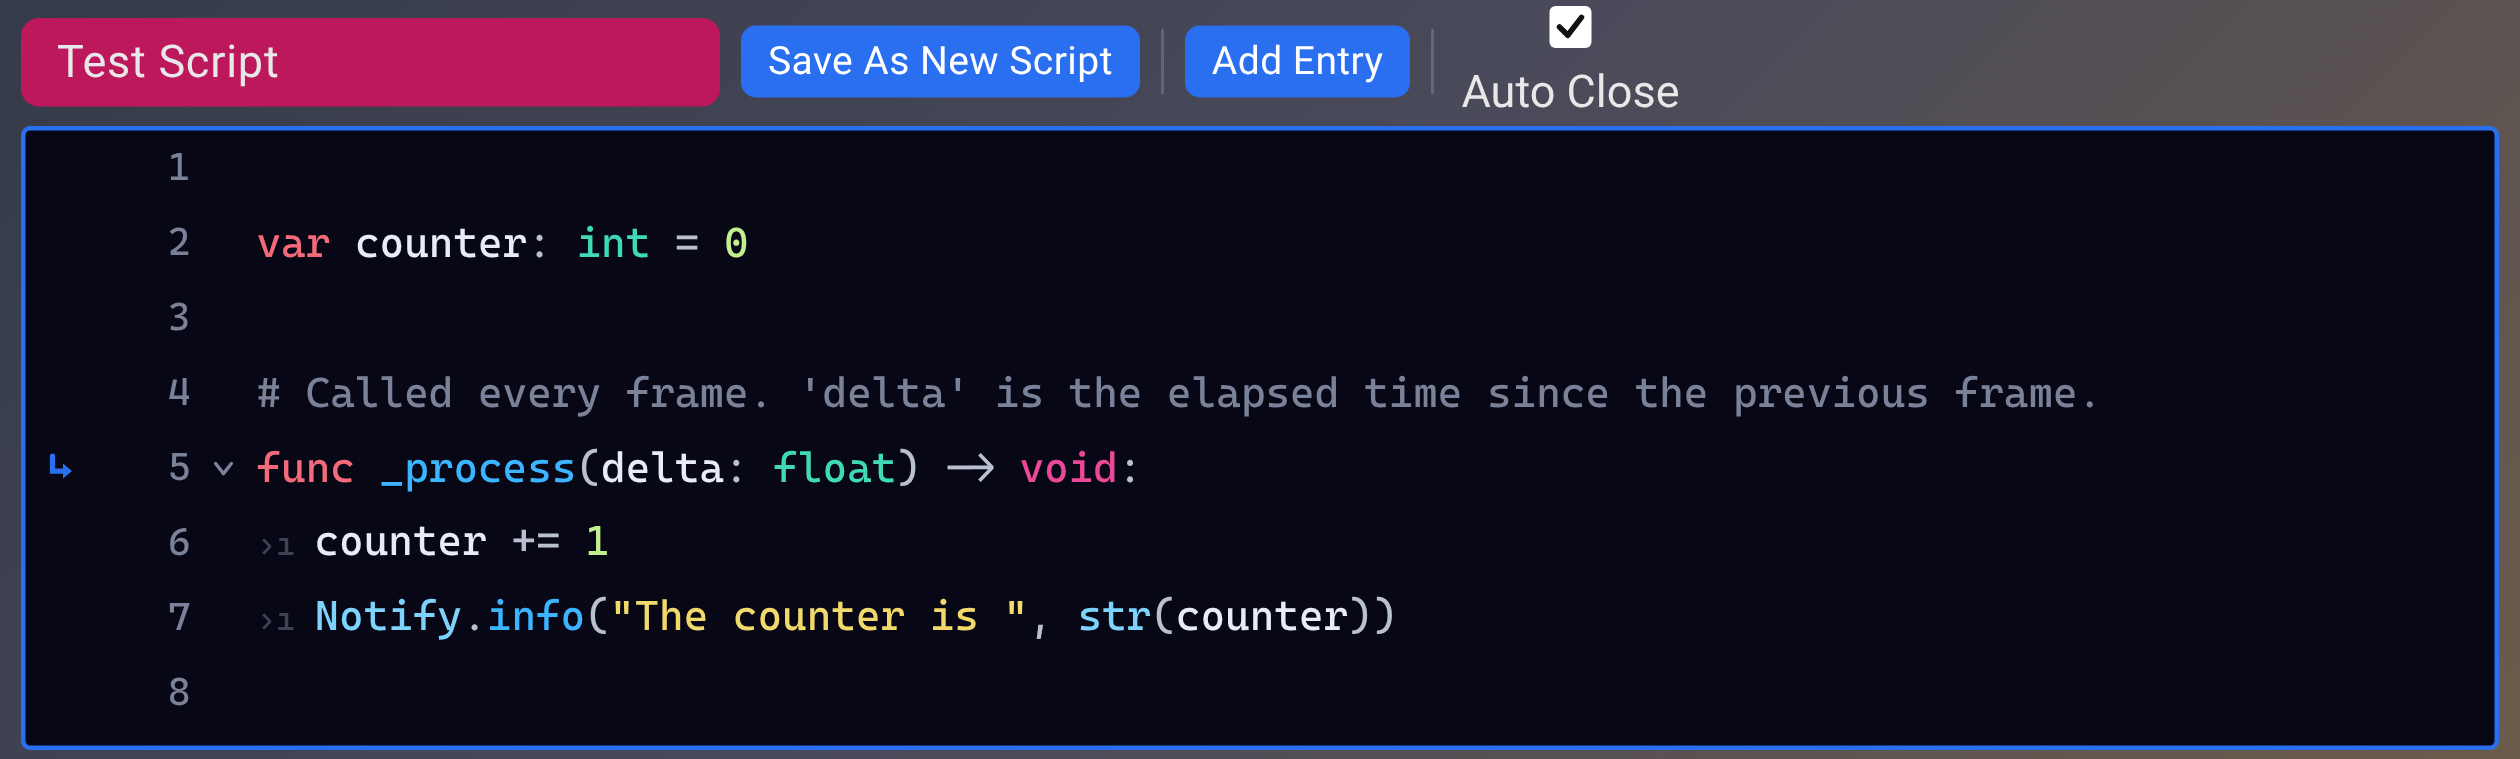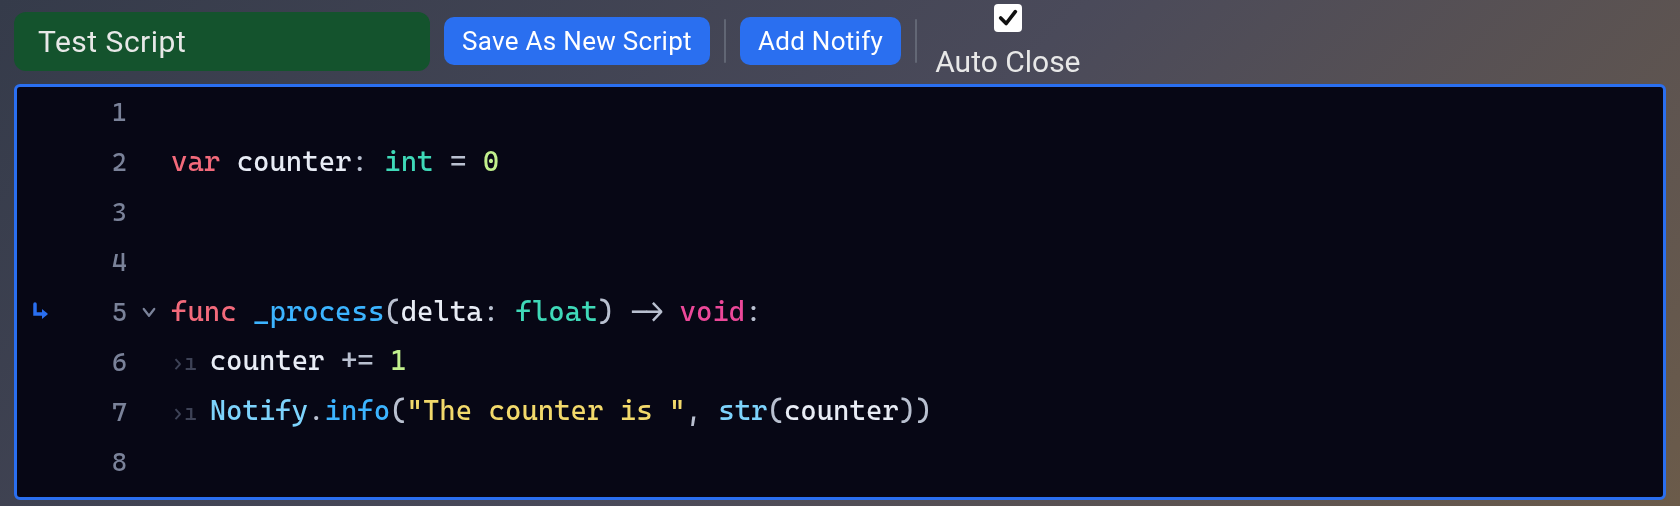--- a/index.html
+++ b/index.html
@@ -11,24 +11,24 @@
     font-size: 28px;
   }
   .toolbar {
     display: flex;
     align-items: center;
     gap: 14px;
     padding: 12px 14px 10px 14px;
     height: 80px;
   }
   .script-name {
-    background: #14532d;
+    background: #be185d;
     border-radius: 12px;
     padding: 12px 24px;
-    width: 416px;
+    width: 466px;
     font-size: 30px;
     color: #e8e8e8;
     letter-spacing: 0.5px;
   }
   .btn {
     background: #2a6ff0;
     color: #ffffff;
     border-radius: 10px;
     padding: 9px 18px;
     font-size: 26px;
@@ -134,21 +134,21 @@
   .tok-method    { color: #3cb4ff; } 
   .tok-string    { color: #f2d96b; }
 </style>
 </head>
 <body>
 
 <div class="toolbar">
   <div class="script-name">Test Script</div>
   <div class="btn">Save As New Script</div>
   <div class="sep"></div>
-  <div class="btn">Add Notify</div>
+  <div class="btn">Add Entry</div>
   <div class="sep"></div>
   <div class="checkbox-wrap">
     <span class="checkbox">
       <svg viewBox="0 0 24 24">
           <path d="M4 12 L10 18 L20 5" fill="none" stroke="#111" stroke-width="4" stroke-linecap="round" stroke-linejoin="round"></path>
         </svg>
     </span>
     <span class="checkbox-label">Auto Close</span>
   </div>
 </div>
@@ -170,20 +170,21 @@
       <div class="line">
         <span class="gutter-left"></span>
         <span class="lineno">3</span>
         <span class="fold"></span>
         <span class="code-content"></span>
       </div>
       <div class="line">
         <span class="gutter-left"></span>
         <span class="lineno">4</span>
         <span class="fold"></span>
+        <span class="code-content"><span class="tok-comment"># Called every frame. 'delta' is the elapsed time since the previous frame.</span></span>
       </div>
       <div class="line">
         <span class="gutter-left">
           <svg viewBox="0 0 24 24">
             <path d="M5 4 L5 14 L15 14" fill="none" stroke="#2a6ff0" stroke-width="3.5" stroke-linecap="round"></path>
             <path d="M12 9 L18 14 L12 19 Z" fill="#2a6ff0"></path>
           </svg>
         </span>
         <span class="lineno">5</span>
         <span class="fold">

